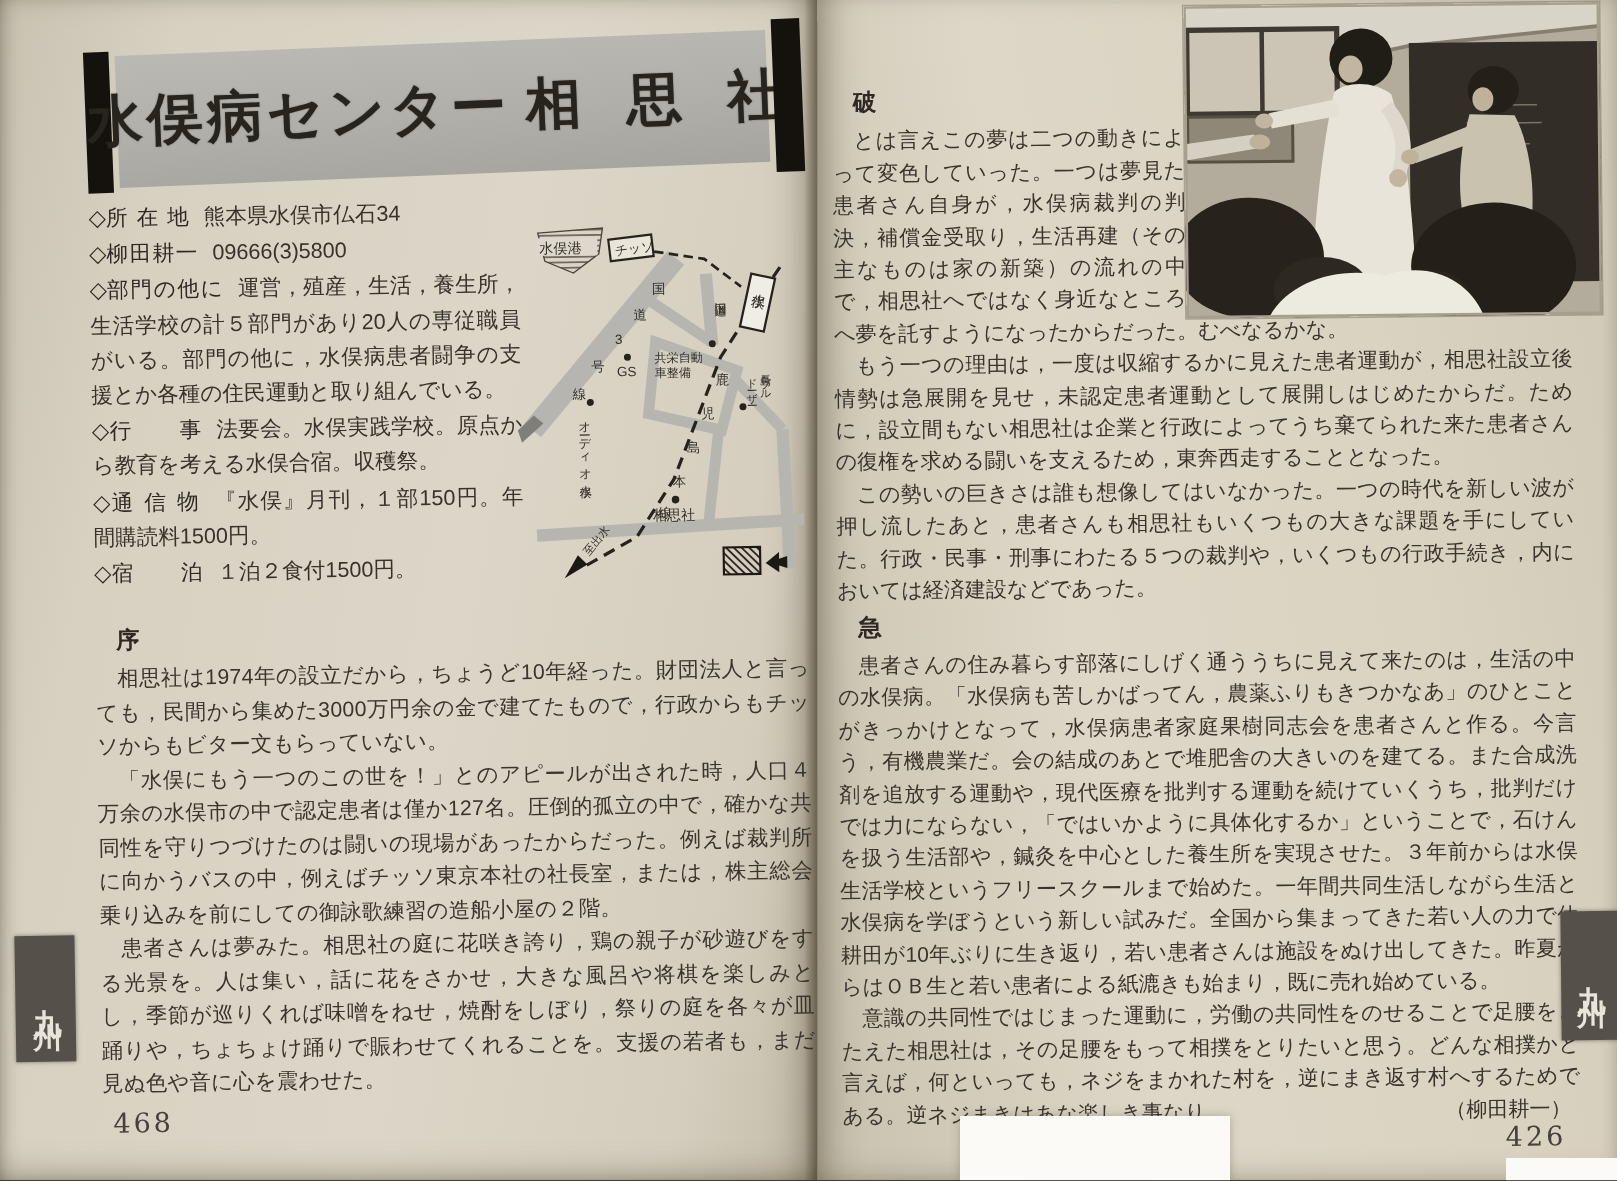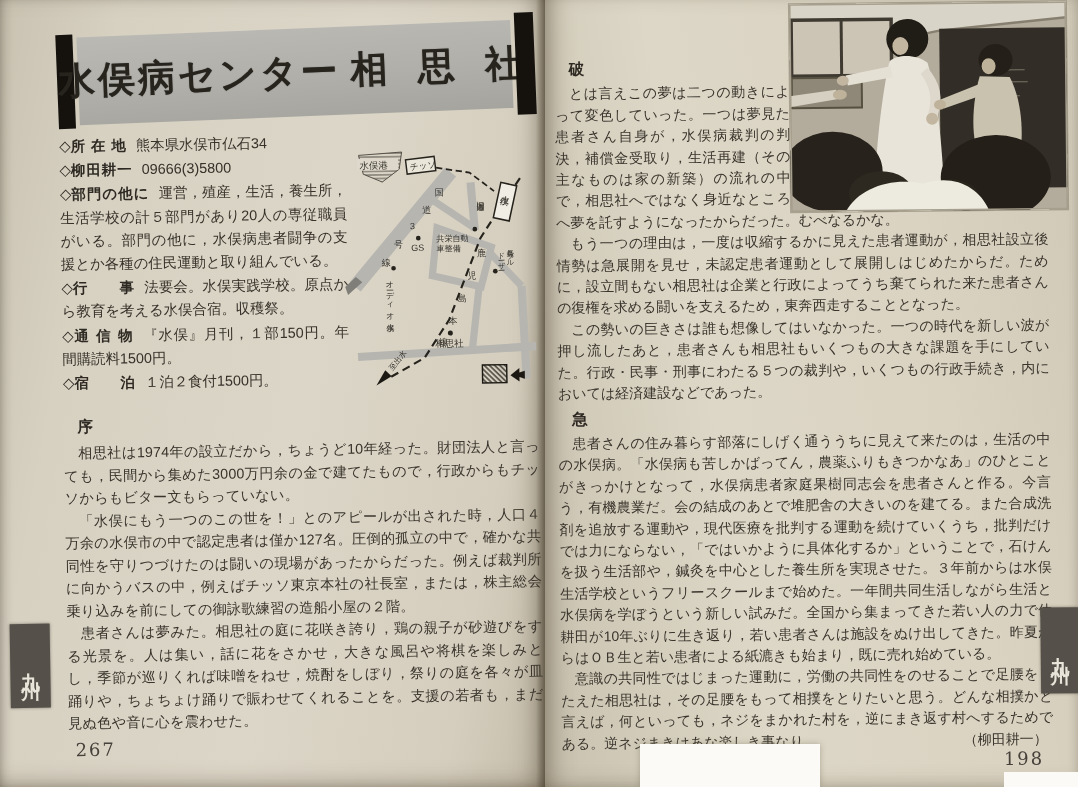--- a/index.html
+++ b/index.html
@@ -32,21 +32,21 @@
     display:flex;align-items:center;justify-content:center;}
   .banner-text{font-size:37px;font-weight:bold;color:#27241e;letter-spacing:3px;white-space:nowrap;
     text-shadow:0 0 1px rgba(30,28,22,.6);}
   .banner-sub{letter-spacing:10px;margin-left:10px;}
 
   
   .info{position:absolute;left:63px;top:131px;width:287px;font-size:14.4px;line-height:23.2px;
         text-align:justify;color:#37322a;}
   .info-item{margin:0;}
   .bullet{font-weight:bold;font-size:15px;color:#2e2a23;}
-  .ilabel{font-weight:bold;letter-spacing:1px;margin-right:9px;color:#2e2a23;}
+  .ilabel{font-weight:normal;letter-spacing:1px;margin-right:9px;color:#2e2a23;}
 
   
   .map{position:absolute;left:346px;top:146px;width:198px;height:252px;}
   .map text{fill:#33302a;font-family:"Liberation Sans","DejaVu Sans",sans-serif;}
   .vtext{writing-mode:vertical-rl;text-orientation:upright;letter-spacing:1px;}
 
   
   .sec-left{position:absolute;left:63px;top:414px;width:476px;}
   .sec-h{font-weight:bold;font-size:15.5px;color:#2e2a23;margin:0 0 4px 14px;}
   .sec-left p, .rtext p{margin:0;text-align:justify;text-indent:1em;color:#39342c;}
@@ -182,21 +182,21 @@
       </svg>
 
       <div class="sec-left">
         <div class="sec-h">序</div>
         <p>相思社は1974年の設立だから，ちょうど10年経った。財団法人と言っても，民間から集めた3000万円余の金で建てたもので，行政からもチッソからもビター文もらっていない。</p>
         <p>「水俣にもう一つのこの世を！」とのアピールが出された時，人口４万余の水俣市の中で認定患者は僅か127名。圧倒的孤立の中で，確かな共同性を守りつづけたのは闘いの現場があったからだった。例えば裁判所に向かうバスの中，例えばチッソ東京本社の社長室，または，株主総会乗り込みを前にしての御詠歌練習の造船小屋の２階。</p>
         <p>患者さんは夢みた。相思社の庭に花咲き誇り，鶏の親子が砂遊びをする光景を。人は集い，話に花をさかせ，大きな風呂や将棋を楽しみとし，季節が巡りくれば味噌をねせ，焼酎をしぼり，祭りの庭を各々が皿踊りや，ちょちょけ踊りで賑わせてくれることを。支援の若者も，まだ見ぬ色や音に心を震わせた。</p>
       </div>
 
       <div class="tab tab-l">九州</div>
-      <div class="pnum pnum-l">267</div>
+      <div class="pnum pnum-l">468</div>
     </div>
   </div>
 
   <div class="gutter"></div>
 
   <div class="page page-right">
     <div class="tilt-r">
 
       <svg class="photo" role="img" viewBox="0 0 277 208" aria-label="屋内で踊る人々の白黒写真。白い服の女性が中央に立ち，奥に黒板，手前に黒い茂みのような飾りが見える。">
         <rect x="0" y="0" width="277" height="208" fill="#b3ab9b"></rect>
@@ -247,19 +247,19 @@
         <p>とは言えこの夢は二つの動きによって変色していった。一つは夢見た患者さん自身が，水俣病裁判の判決，補償金受取り，生活再建（その主なものは家の新築）の流れの中で，相思社へではなく身近なところへ夢を託すようになったからだった。むべなるかな。</p>
         <p>もう一つの理由は，一度は収縮するかに見えた患者運動が，相思社設立後情勢は急展開を見せ，未認定患者運動として展開しはじめたからだ。ために，設立間もない相思社は企業と行政によってうち棄てられた来た患者さんの復権を求める闘いを支えるため，東奔西走することとなった。</p>
         <p>この勢いの巨きさは誰も想像してはいなかった。一つの時代を新しい波が押し流したあと，患者さんも相思社もいくつもの大きな課題を手にしていた。行政・民事・刑事にわたる５つの裁判や，いくつもの行政手続き，内においては経済建設などであった。</p>
         <div class="sec-h" style="margin-top:3px">急</div>
         <p>患者さんの住み暮らす部落にしげく通ううちに見えて来たのは，生活の中の水俣病。「水俣病も苦しかばってん，農薬ふりもきつかなあ」のひとことがきっかけとなって，水俣病患者家庭果樹同志会を患者さんと作る。今言う，有機農業だ。会の結成のあとで堆肥舎の大きいのを建てる。また合成洗剤を追放する運動や，現代医療を批判する運動を続けていくうち，批判だけでは力にならない，「ではいかように具体化するか」ということで，石けんを扱う生活部や，鍼灸を中心とした養生所を実現させた。３年前からは水俣生活学校というフリースクールまで始めた。一年間共同生活しながら生活と水俣病を学ぼうという新しい試みだ。全国から集まってきた若い人の力で休耕田が10年ぶりに生き返り，若い患者さんは施設をぬけ出してきた。昨夏からはＯＢ生と若い患者による紙漉きも始まり，既に売れ始めている。</p>
         <p>意識の共同性ではじまった運動に，労働の共同性をのせることで足腰をきたえた相思社は，その足腰をもって相撲をとりたいと思う。どんな相撲かと言えば，何といっても，ネジをまかれた村を，逆にまき返す村へするためである。逆ネジまきはあな楽しき事なり。</p>
         <div class="signature">（柳田耕一）</div>
       </div>
 
       <div class="tab tab-r">九州</div>
-      <div class="pnum pnum-r">198</div>
+      <div class="pnum pnum-r">426</div>
     </div>
   </div>
 
   <div class="patch patch-1"></div>
   <div class="patch patch-2"></div>
 </div>
 
 </body></html>

